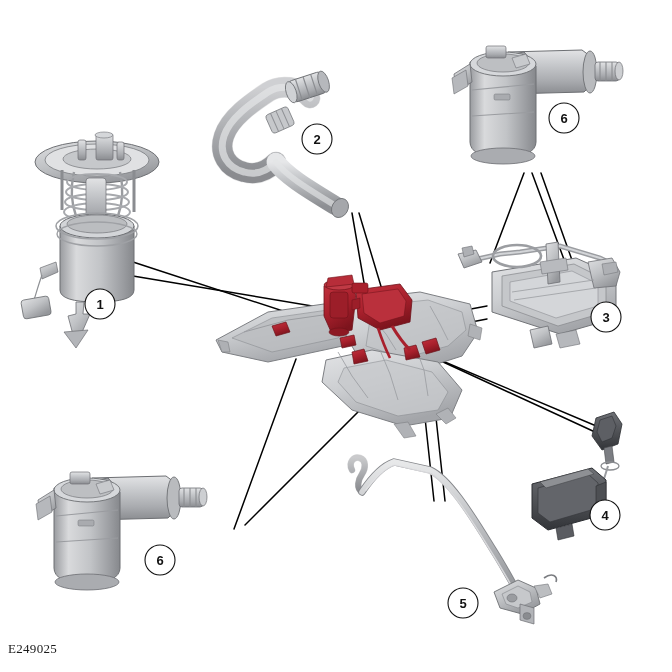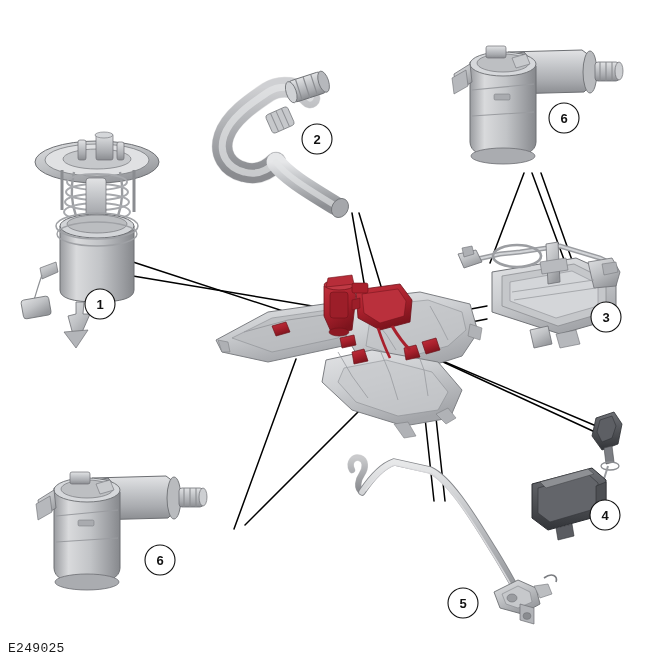--- a/index.html
+++ b/index.html
@@ -41,21 +41,21 @@
   .leader {
     stroke: #000000;
     stroke-width: 1.5;
     fill: none;
     stroke-linecap: round;
   }
   .ref-code {
     position: absolute;
     left: 8px;
     top: 641px;
-    font-family: Liberation Mono, monospace;
+    font-family: Liberation Serif, serif;
     font-size: 13px;
     color: #1a1a1a;
     letter-spacing: 0.3px;
   }
 </style>
 </head>
 <body>
 
 <div id="diagram-root">
 

